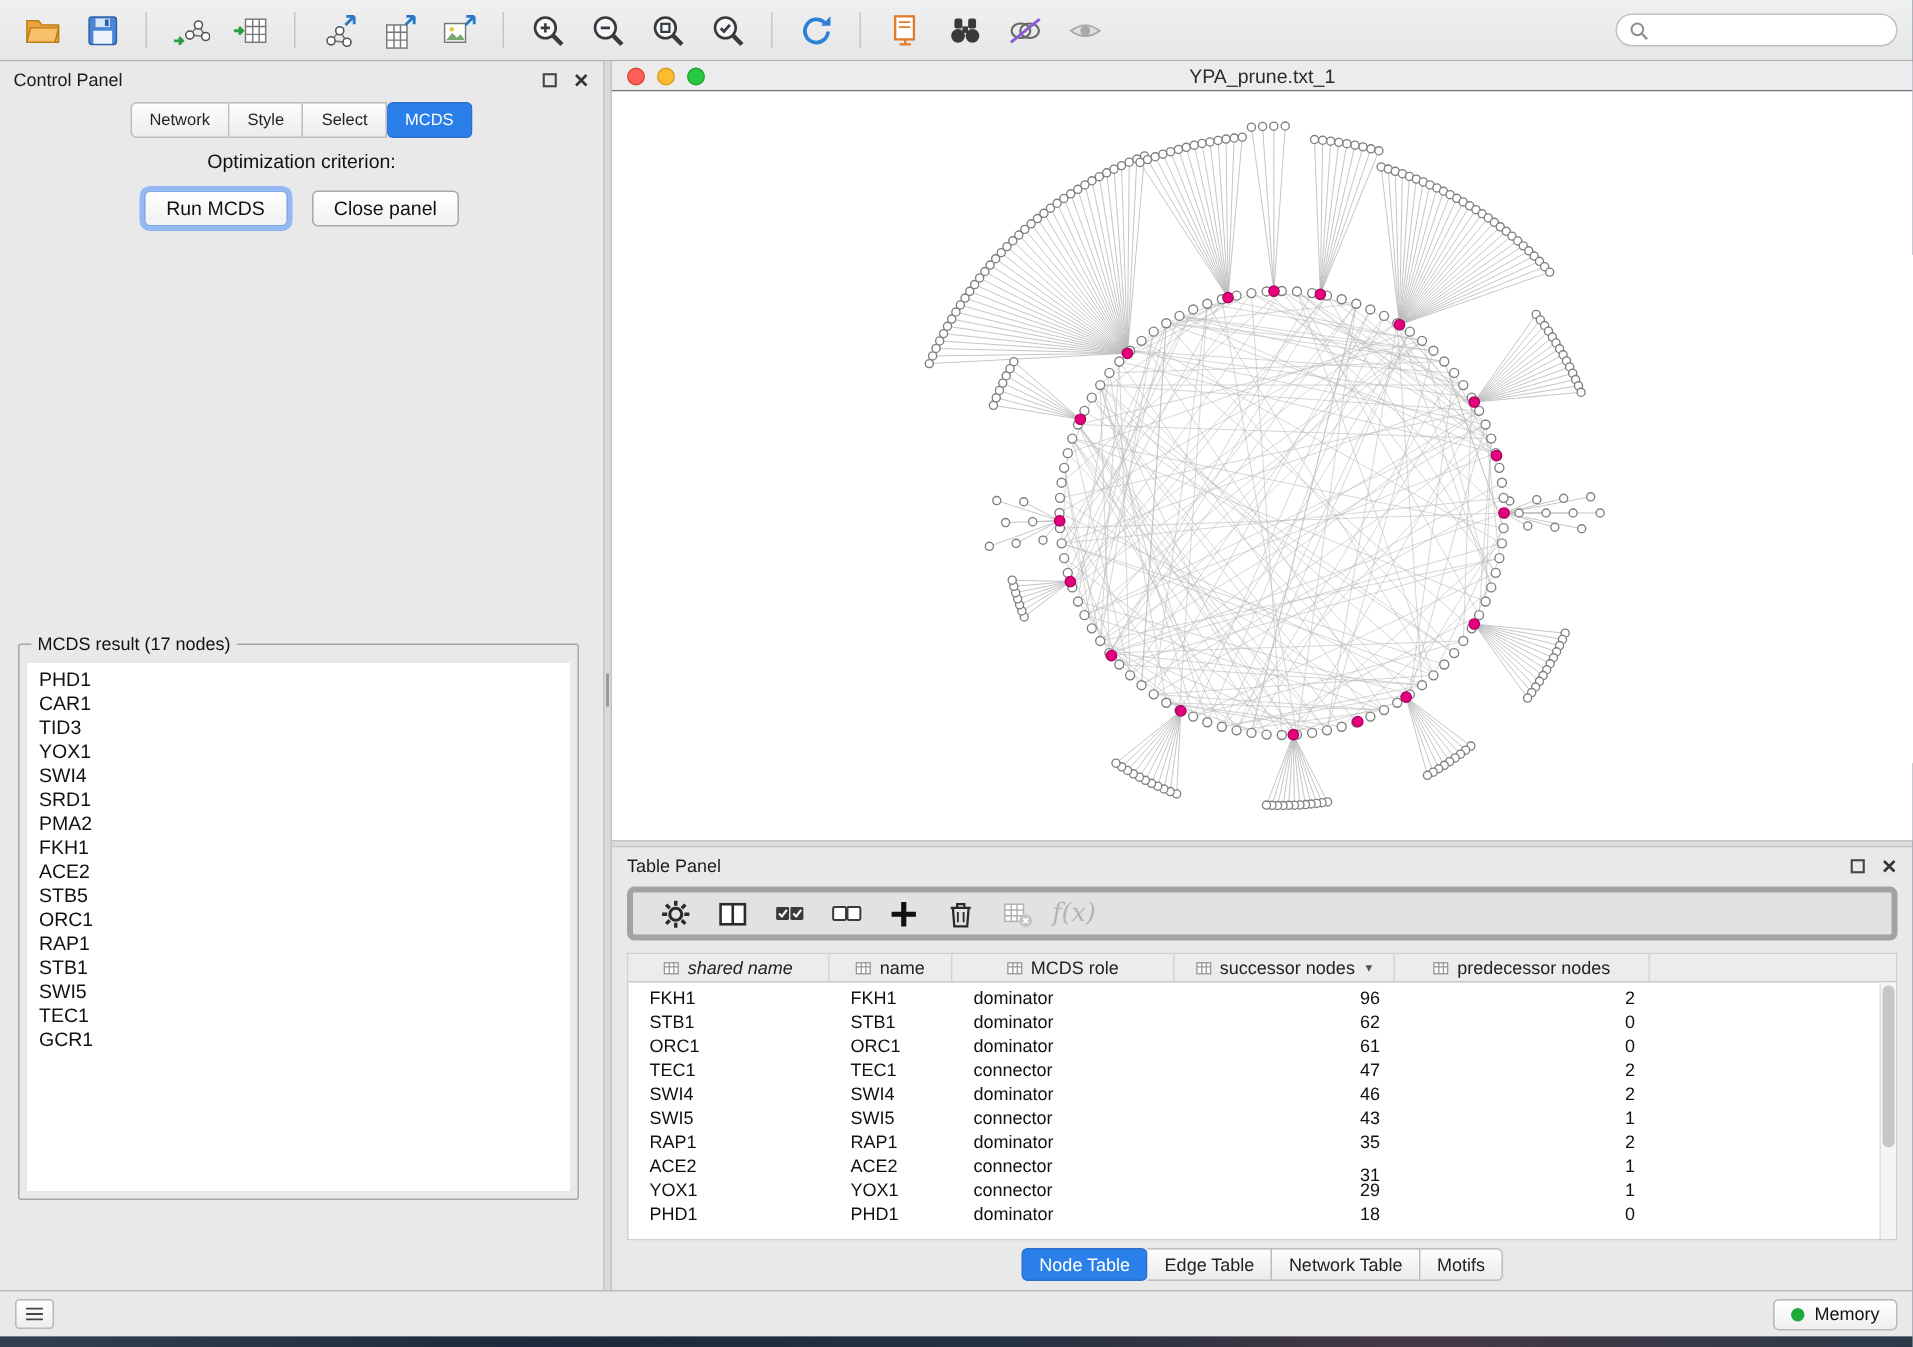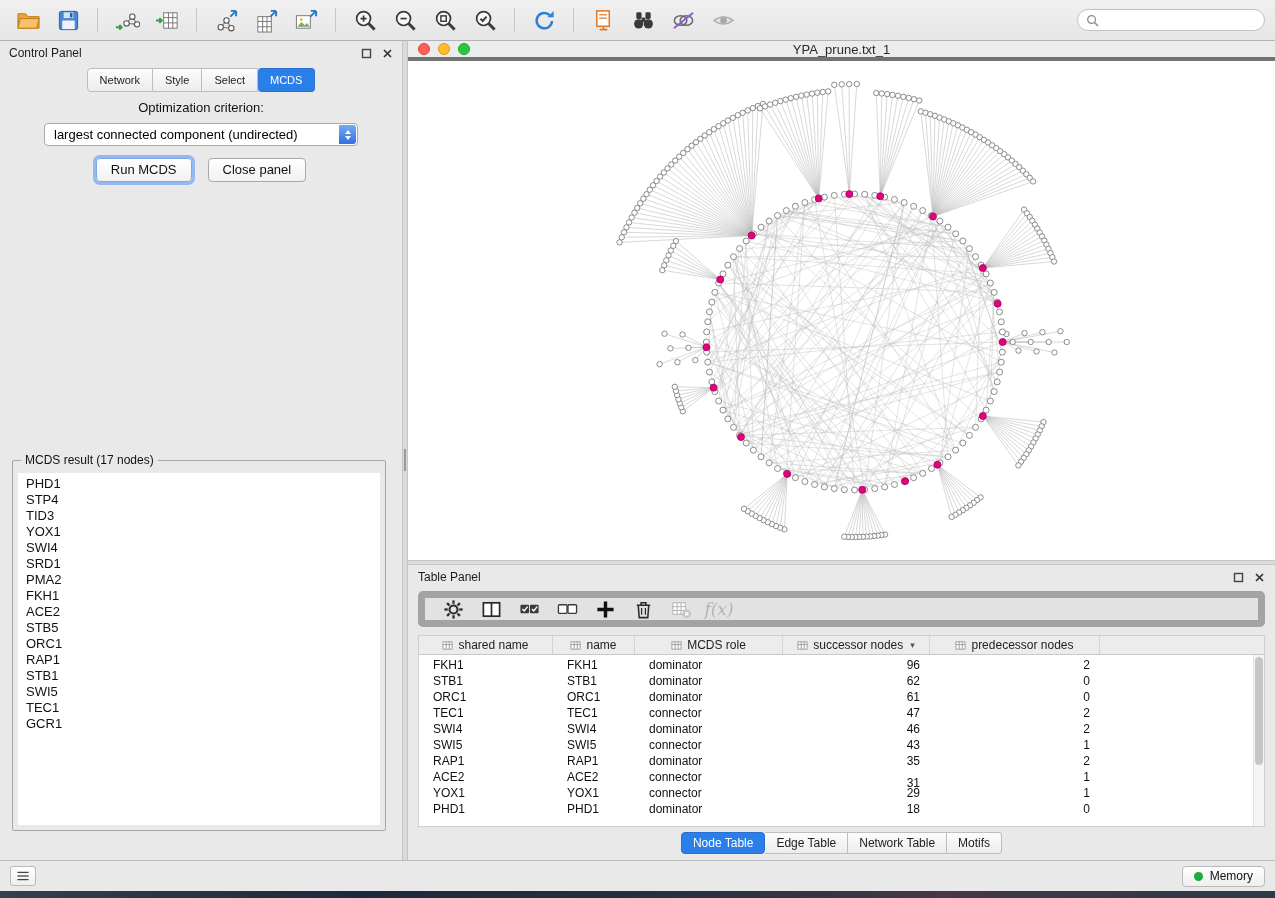--- a/index.html
+++ b/index.html
@@ -40,34 +40,34 @@
   .btn.focused{box-shadow:0 0 0 3px rgba(77,144,254,.55);border-color:#7da7e8}
   .result-group{margin:278px 16px 0 12px;height:371px;border:1px solid #a6a6a6;border-radius:2px;position:relative;padding:12px 5px 5px;flex:0 0 auto}
   .result-title{position:absolute;top:-8px;left:8px;background:#e9e9e9;padding:0 4px;font-size:12px;color:#111}
   .result-list{background:#fff;height:100%;overflow:hidden;font-size:13px;padding:3px 0 0 8px}
   .result-item{line-height:16px;color:#111}
   .v-divider{width:6px;flex:0 0 6px;background:#dadada;border-left:1px solid #c4c4c4;border-right:1px solid #c4c4c4;position:relative}
   .v-divider .grip{position:absolute;top:408px;left:1px;width:2px;height:22px;background:#9a9a9a}
   
   .right-col{flex:1;display:flex;flex-direction:column;min-width:0}
   .net-window{height:519px;flex:0 0 519px;display:flex;flex-direction:column;background:#fff}
-  .net-titlebar{height:20px;flex:0 0 20px;background:#ececec;border-bottom:4px solid #737373;display:flex;align-items:center;position:relative}
+  .net-titlebar{height:20px;flex:0 0 20px;background:#ececec;border-bottom:1px solid #737373;display:flex;align-items:center;position:relative}
   .traffic{display:flex;gap:8px;position:absolute;left:10px}
   .light{width:12px;height:12px;border-radius:50%}
   .light.red{background:#ff5f57;border:1px solid #e0443e}
   .light.yellow{background:#febc2e;border:1px solid #d89c1f}
   .light.green{background:#28c840;border:1px solid #1da62f}
   .net-title{flex:1;text-align:center;font-size:13px;color:#2a2a2a}
   .net-canvas{flex:1;position:relative;background:#fff;min-height:0}
   .net-canvas svg{position:absolute;inset:0;width:100%;height:100%}
   .h-divider{height:5px;flex:0 0 5px;background:#dcdcdc;border-top:1px solid #c6c6c6;border-bottom:1px solid #c6c6c6}
   
   .table-panel{flex:1;background:#e9e9e9;display:flex;flex-direction:column;min-height:0}
   .tp-header{height:24px;flex:0 0 24px;display:flex;align-items:center;padding:0 10px;font-size:12px;color:#1c1c1c}
-  .tp-toolbar{margin:2px 10px 4px;background:#e2e2e2;border:7px solid #a3a3a3;border-radius:5px;height:36px;flex:0 0 36px;display:flex;align-items:center;padding:0 12px;gap:6px}
+  .tp-toolbar{margin:2px 10px 4px;background:#e2e2e2;border:4px solid #a3a3a3;border-radius:5px;height:36px;flex:0 0 36px;display:flex;align-items:center;padding:0 12px;gap:6px}
   .tt-btn{width:32px;height:30px;display:flex;align-items:center;justify-content:center;border-radius:4px}
   .tt-icon{width:21px;height:21px}
   .fx{font-family:"DejaVu Serif","Liberation Serif",serif;font-style:italic;font-size:17px;color:#b3b3b3}
   .tp-table{margin:4px 10px 0;background:#fff;border:1px solid #cfcfcf;flex:1;position:relative;overflow:hidden;display:flex;flex-direction:column;min-height:0}
   .t-head{display:flex;background:#ececec;border-bottom:1px solid #c9c9c9;height:19px;flex:0 0 19px;padding-right:11px}
   .t-hcell{display:flex;align-items:center;justify-content:center;gap:5px;font-size:12px;border-right:1px solid #d4d4d4;color:#222;flex:0 0 auto;overflow:hidden;white-space:nowrap}
   .t-hfill{flex:1}
   .hd-ic{width:11px;height:11px;flex:0 0 auto}
   .hd-menu{font-size:9px;color:#555;margin-left:2px}
   .t-body{flex:1;overflow:hidden;padding-top:2px}
@@ -269,36 +269,29 @@
         </span>
       </div>
       <div class="cp-tabs">
           <div class="cp-tab">Network</div>
           <div class="cp-tab">Style</div>
           <div class="cp-tab">Select</div>
           <div class="cp-tab active">MCDS</div>
         </div>
       <div class="cp-content">
         <div class="opt-label">Optimization criterion:</div>
-        <div class="cp-select">
-          <span class="sel-text">largest connected component (undirected)</span>
-          <span class="stepper">
-              <span class="tri up"></span>
-              <span class="tri down"></span>
-            </span>
-        </div>
         <div class="cp-buttons">
           <button class="btn focused">Run MCDS</button>
           <button class="btn">Close panel</button>
         </div>
         <div class="result-group">
           <span class="result-title">MCDS result (17 nodes)</span>
           <div class="result-list">
               <div class="result-item">PHD1</div>
-              <div class="result-item">STP4</div>
+              <div class="result-item">CAR1</div>
               <div class="result-item">TID3</div>
               <div class="result-item">YOX1</div>
               <div class="result-item">SWI4</div>
               <div class="result-item">SRD1</div>
               <div class="result-item">PMA2</div>
               <div class="result-item">FKH1</div>
               <div class="result-item">ACE2</div>
               <div class="result-item">STB5</div>
               <div class="result-item">ORC1</div>
               <div class="result-item">RAP1</div>
@@ -1073,21 +1066,21 @@
                 <circle cx="16.5" cy="15.5" r="4.5" fill="#c4c4c4"></circle>
                 <path d="M14.8 13.8l3.4 3.4M18.2 13.8l-3.4 3.4" stroke="#fff" stroke-width="1.4"></path>
               </svg>
             </div>
             <div class="tt-btn disabled">
               <span class="fx">f(x)</span>
             </div>
           </div>
         <div class="tp-table">
           <div class="t-head" id="t-head">
-              <div class="t-hcell" style="width: 134px;">
+              <div class="t-hcell" style="width: 134px; font-style: italic;">
                 <svg class="hd-ic" viewBox="0 0 12 12">
                   <rect x="1" y="2" width="10" height="8" fill="#fdfdfd" stroke="#9a9a9a"></rect>
                   <line x1="1" y1="5" x2="11" y2="5" stroke="#9a9a9a"></line>
                   <line x1="4.6" y1="2" x2="4.6" y2="10" stroke="#9a9a9a"></line>
                   <line x1="7.9" y1="2" x2="7.9" y2="10" stroke="#9a9a9a"></line>
                 </svg>
                 <span>shared name</span>
               </div>
               <div class="t-hcell" style="width: 82px;">
                 <svg class="hd-ic" viewBox="0 0 12 12">

